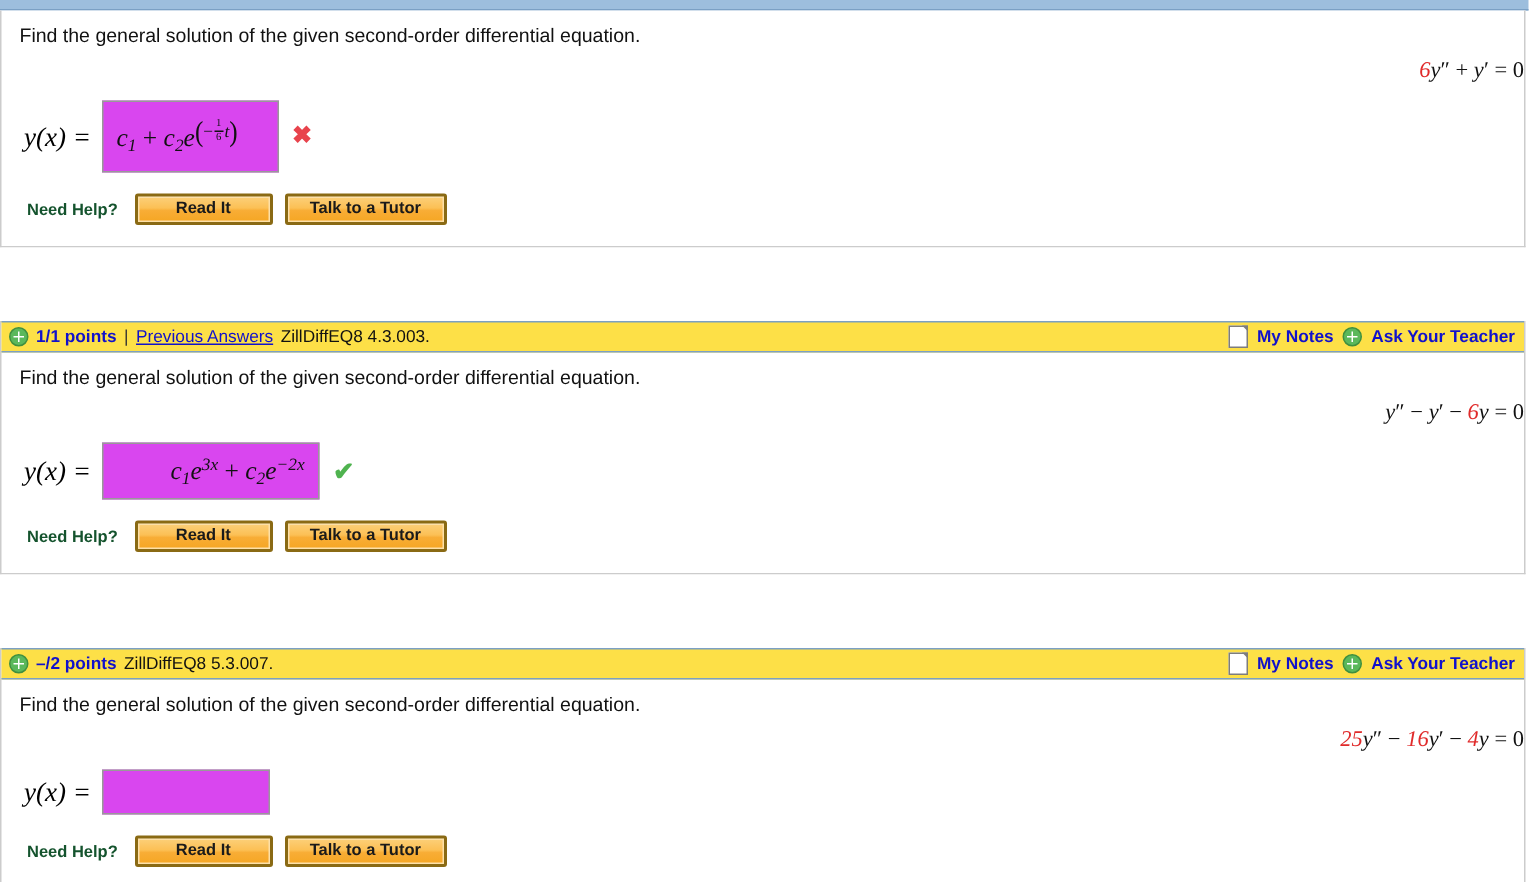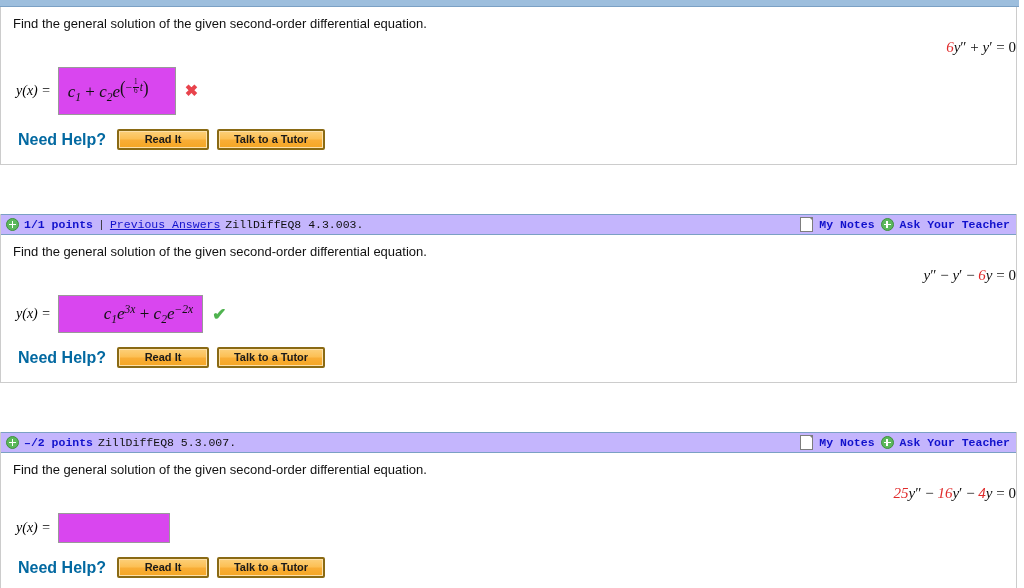--- a/index.html
+++ b/index.html
@@ -34,30 +34,29 @@
     background: #ffffff;
     box-sizing: border-box;
   }
   .gap {
     height: 49px;
     background: #ffffff;
   }
 
   
   .prob-header {
-    background: #c4b5fd;
+    background: #fde047;
     border-top: 1px solid #7ba0c4;
     border-bottom: 1px solid #7ba0c4;
     height: 21px;
     display: flex;
     align-items: center;
     padding: 0 6px 0 5px;
     box-sizing: border-box;
     font-size: 11.5px;
-    font-family: Liberation Mono, monospace;
   }
   .hdr-left {
     display: flex;
     align-items: center;
     gap: 5px;
     white-space: nowrap;
   }
   .hdr-right {
     margin-left: auto;
     display: flex;
@@ -141,21 +140,21 @@
 
   .answer-row {
     display: flex;
     align-items: center;
     margin-top: 11px;
     margin-left: 3px;
   }
   .lhs {
     font-family: "Liberation Serif", serif;
     font-style: italic;
-    font-size: 14px;
+    font-size: 18px;
     margin-right: 7px;
     white-space: nowrap;
   }
 
   .answer-box {
     border: 1px solid #999999;
     background: #d946ef;
     min-width: 112px;
     min-height: 26px;
     display: flex;
@@ -203,23 +202,23 @@
 
   
   .need-help {
     display: flex;
     align-items: center;
     margin-top: 14px;
     margin-left: 5px;
     padding-bottom: 14px;
   }
   .need-help-label {
-    color: #0369a1;
-    font-weight: bold;
-    font-size: 16px;
+    color: #14532d;
+    font-weight: bold;
+    font-size: 11px;
     margin-right: 11px;
   }
   .help-btn {
     background: linear-gradient(to bottom, #fcd07a 0%, #fcc055 45%, #f8ad36 55%, #f5a623 100%);
     border: 2px solid #8a6a14;
     border-radius: 2px;
     color: #1a1a1a;
     font-weight: bold;
     font-size: 11px;
     padding: 2px 0 3px 0;

